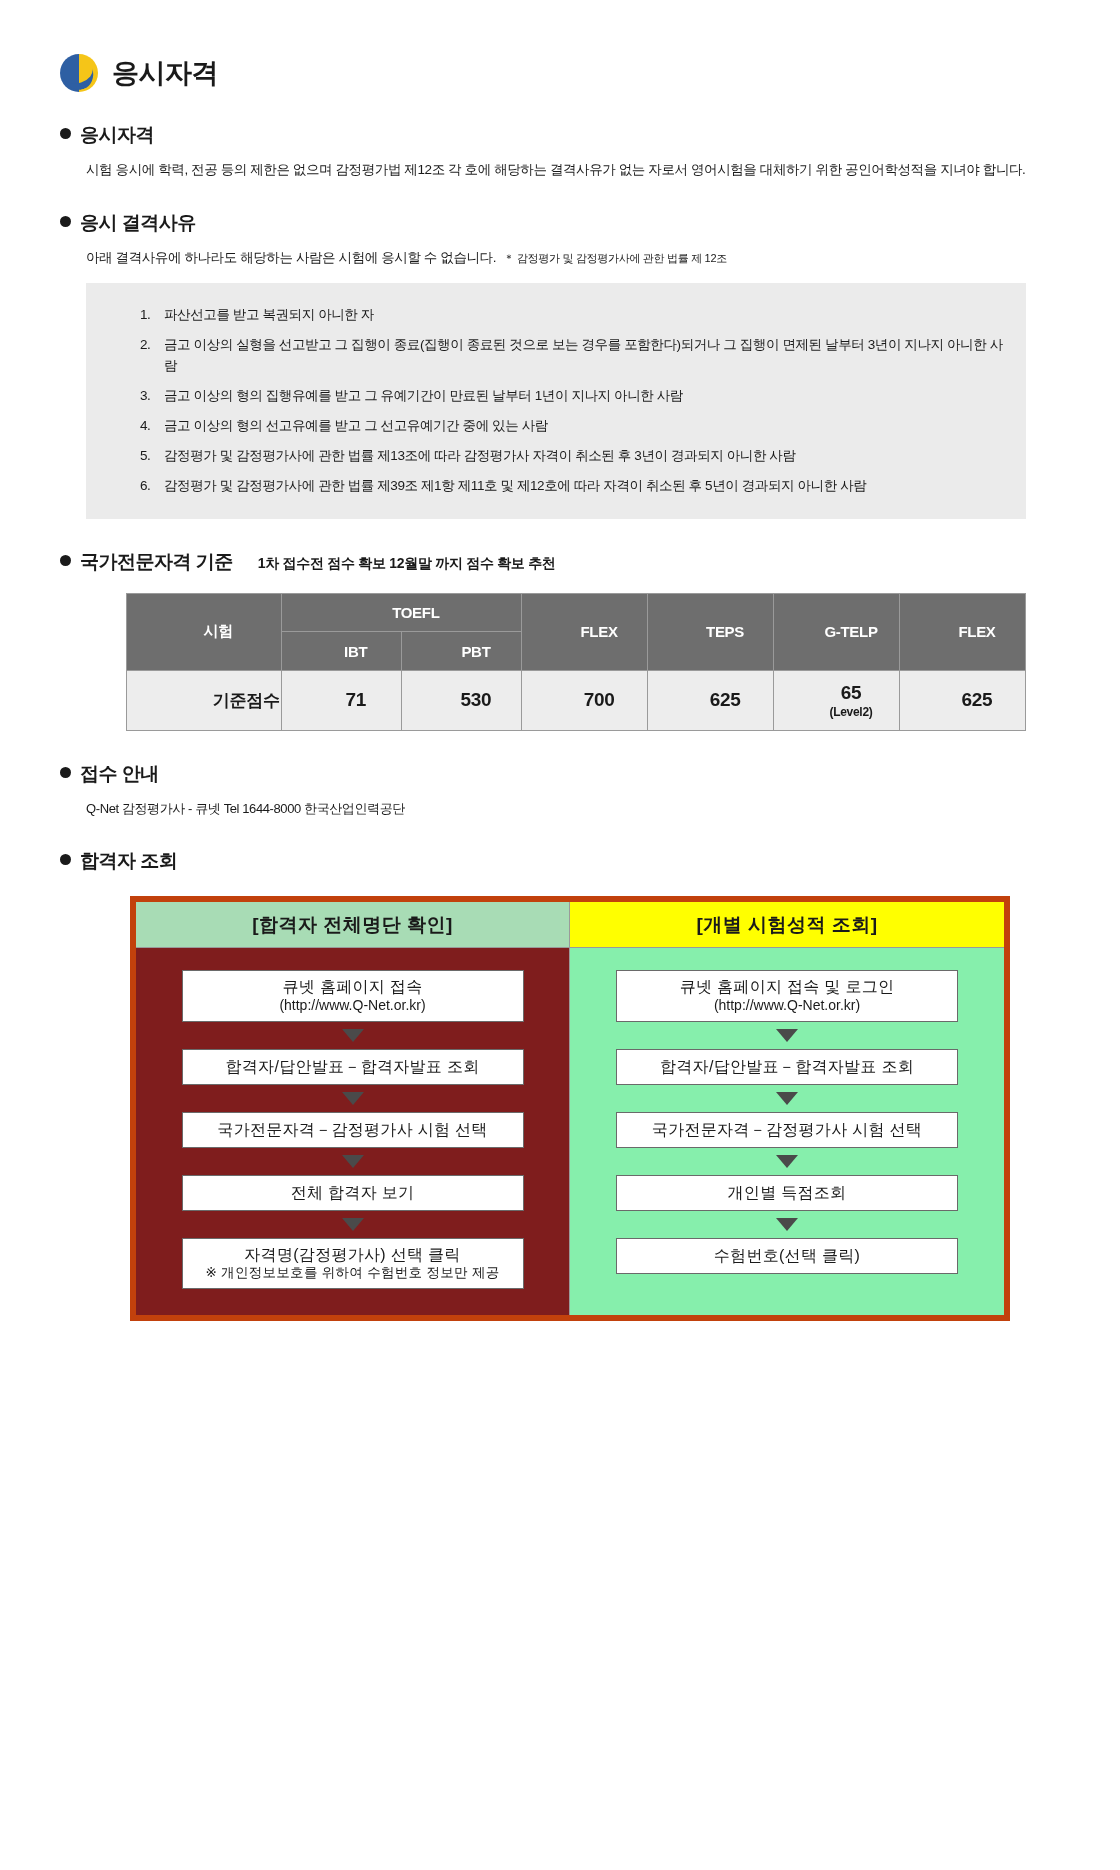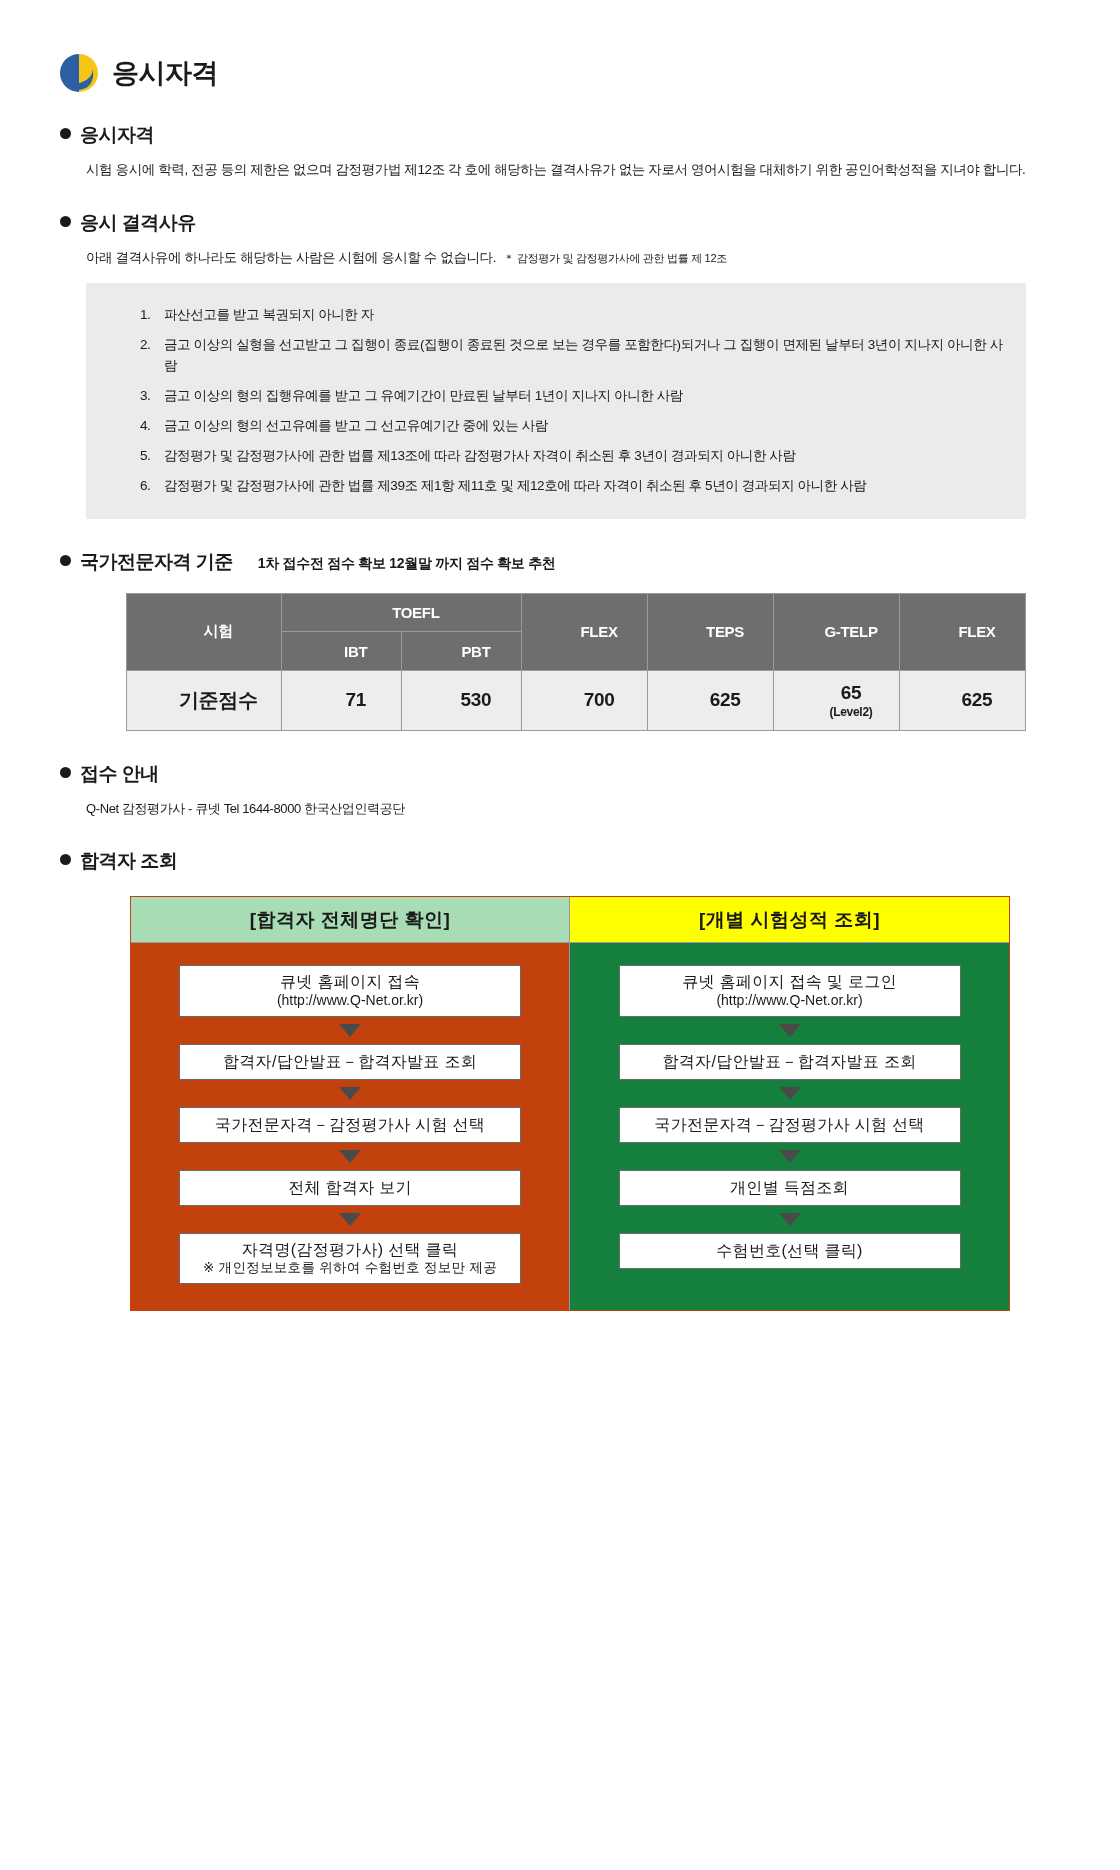--- a/index.html
+++ b/index.html
@@ -161,35 +161,36 @@
     height: 77px;
   }
   table.score tbody td {
     background: #ededed;
     height: 60px;
     font-size: 19px;
     font-weight: bold;
     color: #1a1a1a;
   }
   table.score tbody td.label {
-    font-size: 20px;
+    font-size: 17px;
+    text-align: right;
   }
   .sub-level {
     display: block;
     font-size: 12px;
     font-weight: bold;
     margin-top: 1px;
   }
 
   
   .flow-wrap {
     margin: 22px 0 0 70px;
     display: flex;
     width: 880px;
-    border: 1px solid #c2410c;
+    border: 6px solid #c2410c;
   }
   .flow-col {
     width: 440px;
     border-right: 1px solid #9a9a9a;
     display: flex;
     flex-direction: column;
   }
   .flow-col:last-child { border-right: none; border-radius: 22px; }
   .flow-head {
     height: 46px;
@@ -203,22 +204,22 @@
   }
   .flow-head.green { background: #a8dcb5; }
   .flow-head.yellow { background: #ffff00; }
   .flow-body {
     flex: 1;
     padding: 22px 20px 26px 20px;
     display: flex;
     flex-direction: column;
     align-items: center;
   }
-  .flow-body.green { background: #c2410c; }
-  .flow-body.yellow { background: #15803d; }
+  .flow-body.green { background: #7f1d1d; }
+  .flow-body.yellow { background: #86efac; }
   .flow-step {
     width: 342px;
     min-height: 36px;
     background: #ffffff;
     border: 1px solid #6a6a6a;
     display: flex;
     flex-direction: column;
     align-items: center;
     justify-content: center;
     font-size: 16px;

